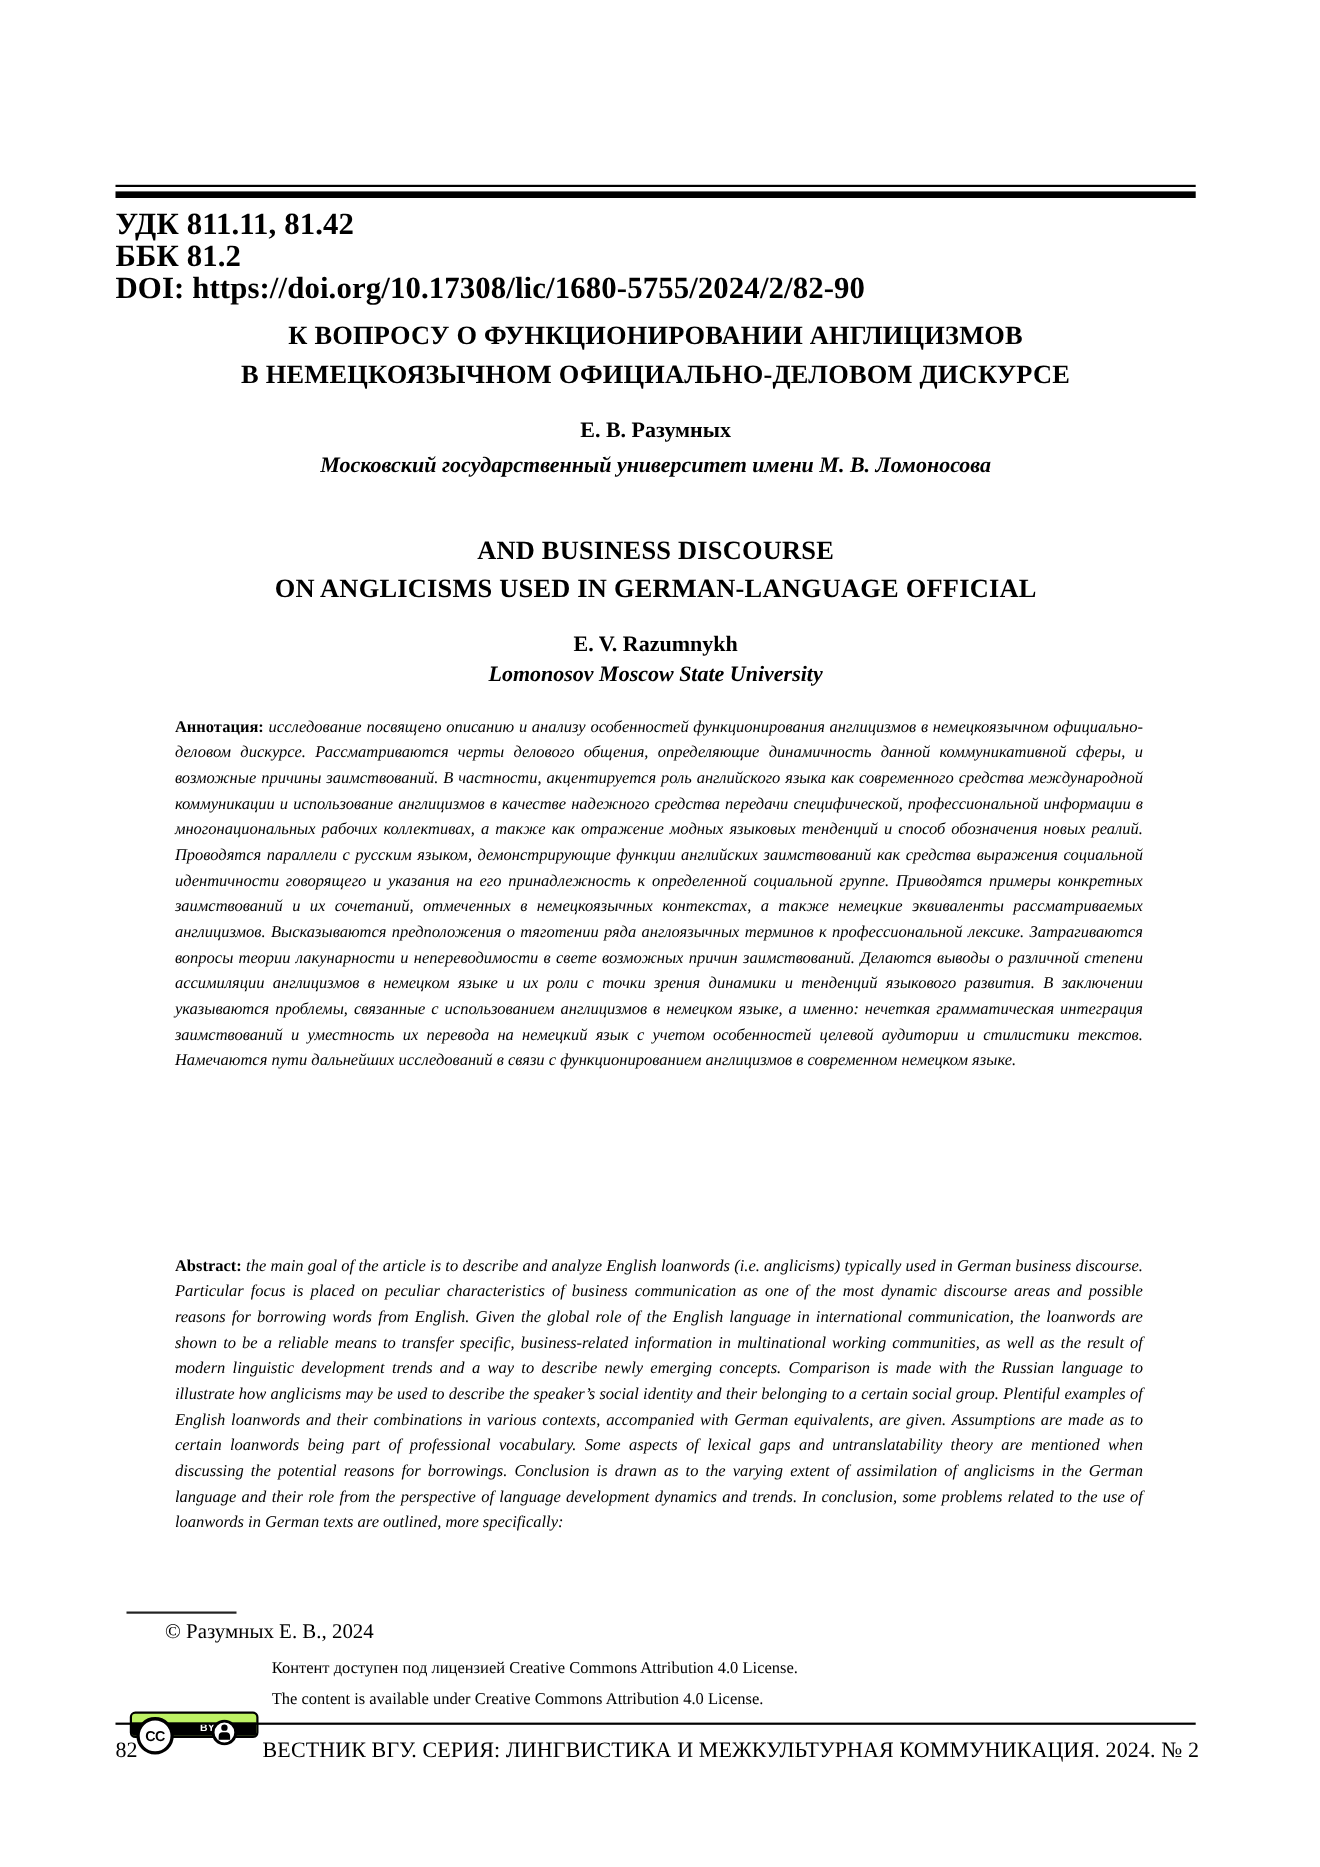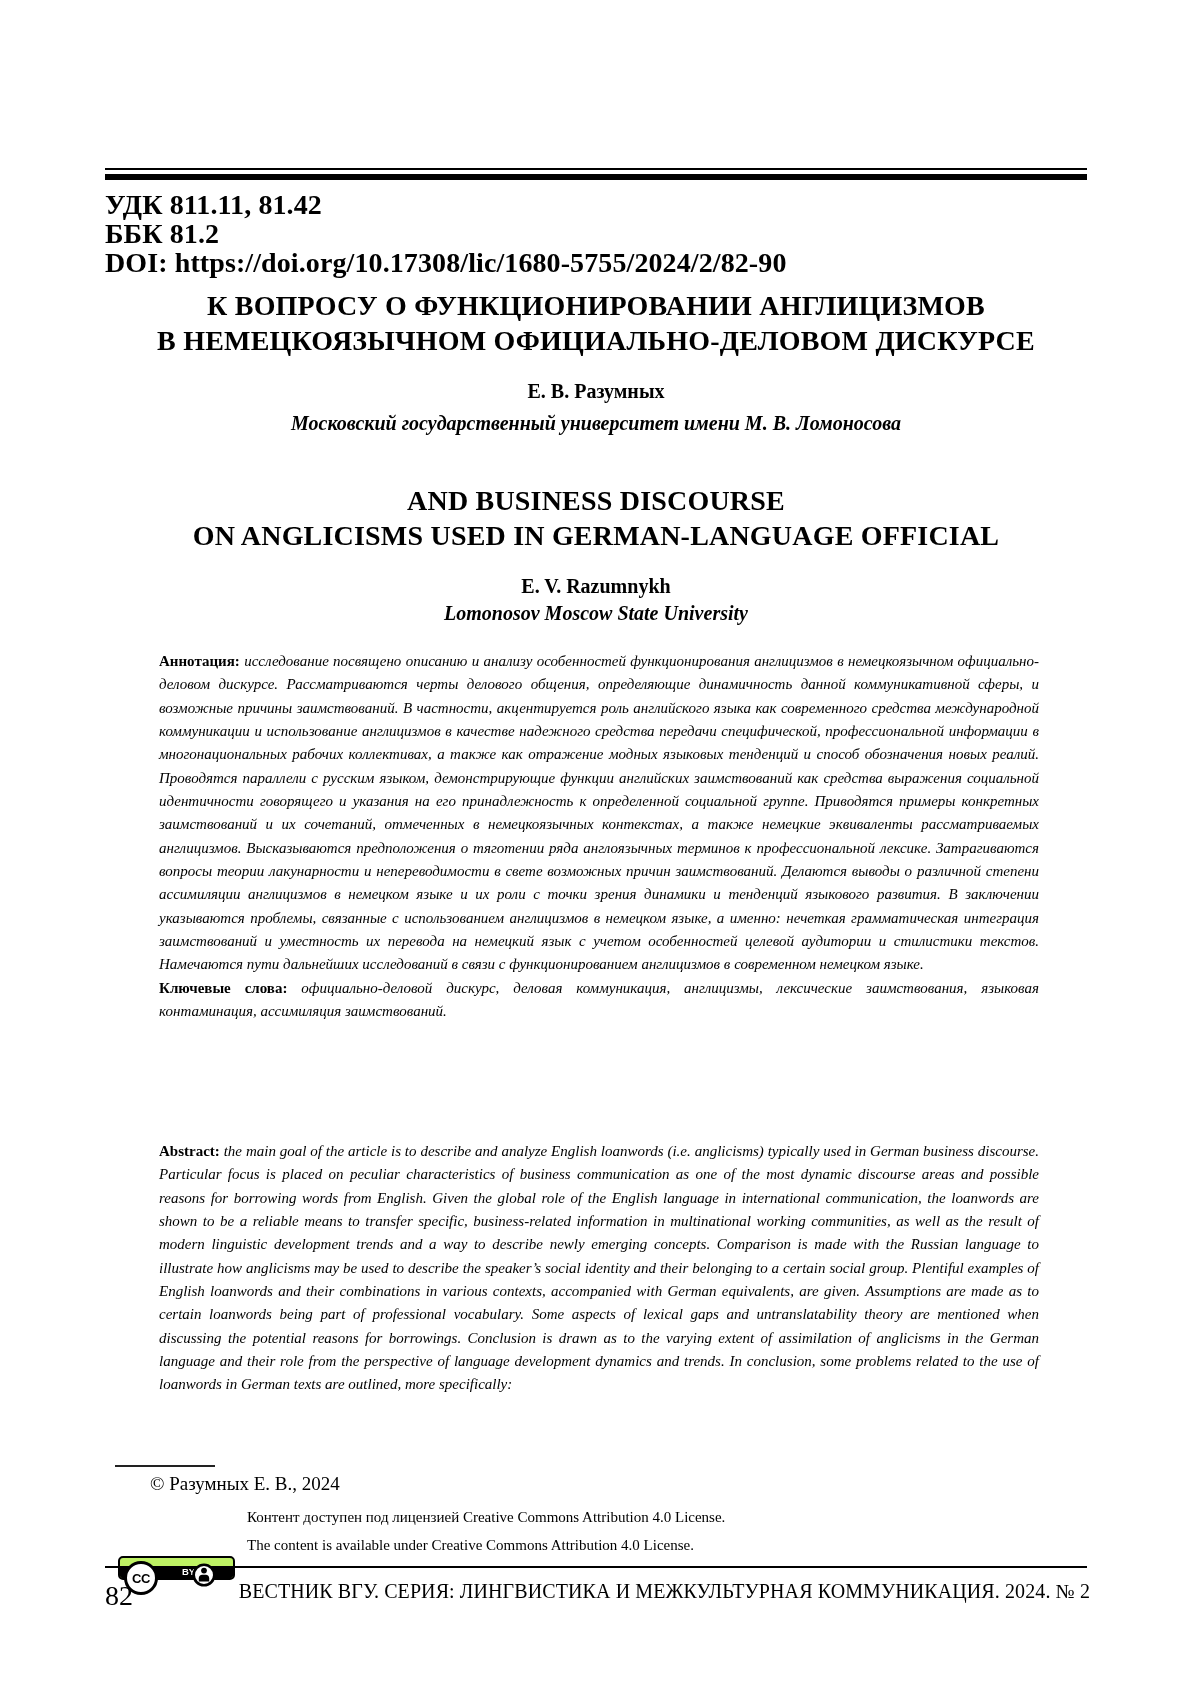--- a/index.html
+++ b/index.html
@@ -27,21 +27,21 @@
   
   .udc-block {
     position:absolute; left:105px; top:190px;
     font-weight:bold; font-size:28px; line-height:29px;
     letter-spacing:.1px;
   }
 
   .centered {
     position:absolute; left:105px; width:982px; text-align:center;
   }
-  .title { font-weight:bold; font-size:28px; line-height:34.5px; letter-spacing:.2px; }
+  .title { font-weight:bold; font-size:24px; line-height:34.5px; letter-spacing:.2px; }
   .title-ru { top:289px; }
   .title-en { top:484px; }
   .author { top:0; font-weight:bold; font-size:20px; }
   .author-ru { top:380px; }
   .author-en { top:575px; }
   .affil { font-weight:bold; font-style:italic; font-size:20px; }
   .affil-ru { top:412px; }
   .affil-en { top:602px; }
 
   
@@ -95,21 +95,21 @@
   .license-text {
     position:absolute; left:247px; top:1503px;
     font-size:15px; line-height:28px;
   }
 
   
   .footer-rule {
     position:absolute; left:105px; top:1566px; width:982px;
     border-top:2.5px solid #000;
   }
-  .page-number { position:absolute; left:105px; top:1580px; font-size:28px; }
+  .page-number { position:absolute; left:105px; top:1580px; font-size:20px; }
   .journal-title { position:absolute; right:110px; top:1580px; font-size:20px; letter-spacing:.1px; }
 </style>
 </head>
 <body>
 
 <div class="page">
 
   <div class="rule-top"></div>
 
   <div class="udc-block">
@@ -129,21 +129,20 @@
   <div class="centered title title-en">
     <div>AND BUSINESS DISCOURSE</div>
     <div>ON ANGLICISMS USED IN GERMAN-LANGUAGE OFFICIAL</div>
   </div>
 
   <div class="centered author author-en">E. V. Razumnykh</div>
   <div class="centered affil affil-en">Lomonosov Moscow State University</div>
 
   <div class="abstract-block abstract-ru">
     <p><span class="label">Аннотация:</span> <span class="body-text">исследование посвящено описанию и анализу особенностей функционирования англицизмов в немецкоязычном официально-деловом дискурсе. Рассматриваются черты делового общения, определяющие динамичность данной коммуникативной сферы, и возможные причины заимствований. В частности, акцентируется роль английского языка как современного средства международной коммуникации и использование англицизмов в качестве надежного средства передачи специфической, профессиональной информации в многонациональных рабочих коллективах, а также как отражение модных языковых тенденций и способ обозначения новых реалий. Проводятся параллели с русским языком, демонстрирующие функции английских заимствований как средства выражения социальной идентичности говорящего и указания на его принадлежность к определенной социальной группе. Приводятся примеры конкретных заимствований и их сочетаний, отмеченных в немецкоязычных контекстах, а также немецкие эквиваленты рассматриваемых англицизмов. Высказываются предположения о тяготении ряда англоязычных терминов к профессиональной лексике. Затрагиваются вопросы теории лакунарности и непереводимости в свете возможных причин заимствований. Делаются выводы о различной степени ассимиляции англицизмов в немецком языке и их роли с точки зрения динамики и тенденций языкового развития. В заключении указываются проблемы, связанные с использованием англицизмов в немецком языке, а именно: нечеткая грамматическая интеграция заимствований и уместность их перевода на немецкий язык с учетом особенностей целевой аудитории и стилистики текстов. Намечаются пути дальнейших исследований в связи с функционированием англицизмов в современном немецком языке.</span></p>
-    <p><span class="label">Ключевые слова:</span> <span class="body-text">официально-деловой дискурс, деловая коммуникация, англицизмы, лексические заимствования, языковая контаминация, ассимиляция заимствований.</span></p>
   </div>
 
   <div class="abstract-block abstract-en">
     <p><span class="label">Abstract:</span> <span class="body-text">the main goal of the article is to describe and analyze English loanwords (i.e. anglicisms) typically used in German business discourse. Particular focus is placed on peculiar characteristics of business communication as one of the most dynamic discourse areas and possible reasons for borrowing words from English. Given the global role of the English language in international communication, the loanwords are shown to be a reliable means to transfer specific, business-related information in multinational working communities, as well as the result of modern linguistic development trends and a way to describe newly emerging concepts. Comparison is made with the Russian language to illustrate how anglicisms may be used to describe the speaker’s social identity and their belonging to a certain social group. Plentiful examples of English loanwords and their combinations in various contexts, accompanied with German equivalents, are given. Assumptions are made as to certain loanwords being part of professional vocabulary. Some aspects of lexical gaps and untranslatability theory are mentioned when discussing the potential reasons for borrowings. Conclusion is drawn as to the varying extent of assimilation of anglicisms in the German language and their role from the perspective of language development dynamics and trends. In conclusion, some problems related to the use of loanwords in German texts are outlined, more specifically:</span></p>
   </div>
 
   <div class="footnote-rule"></div>
   <div class="copyright">© Разумных Е. В., 2024</div>
 
   <div class="cc-badge">

